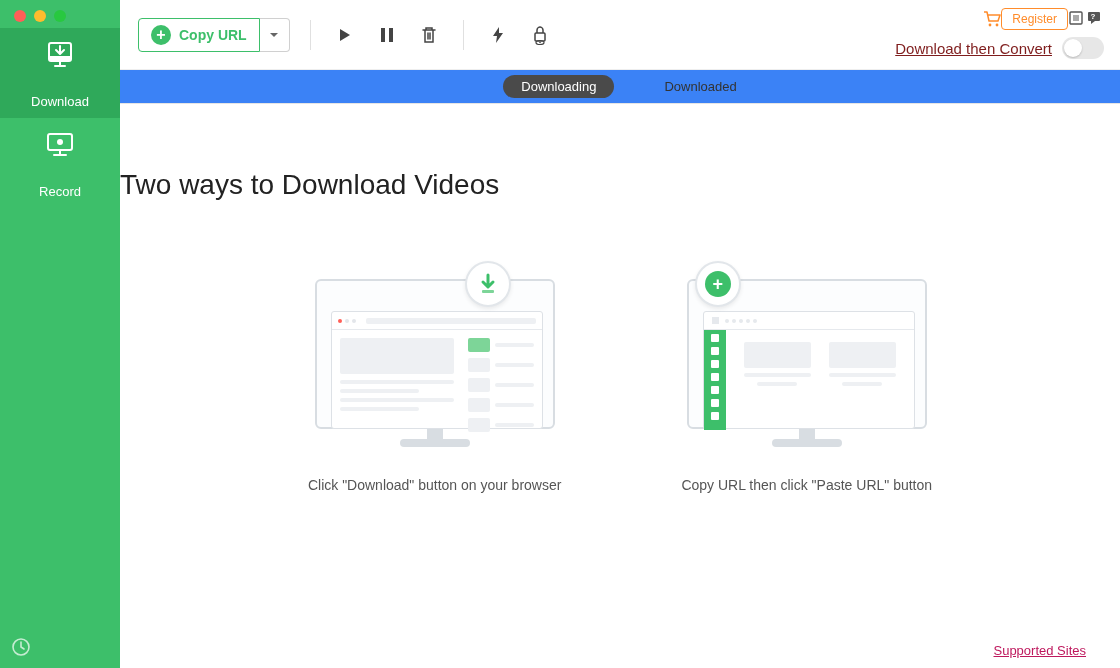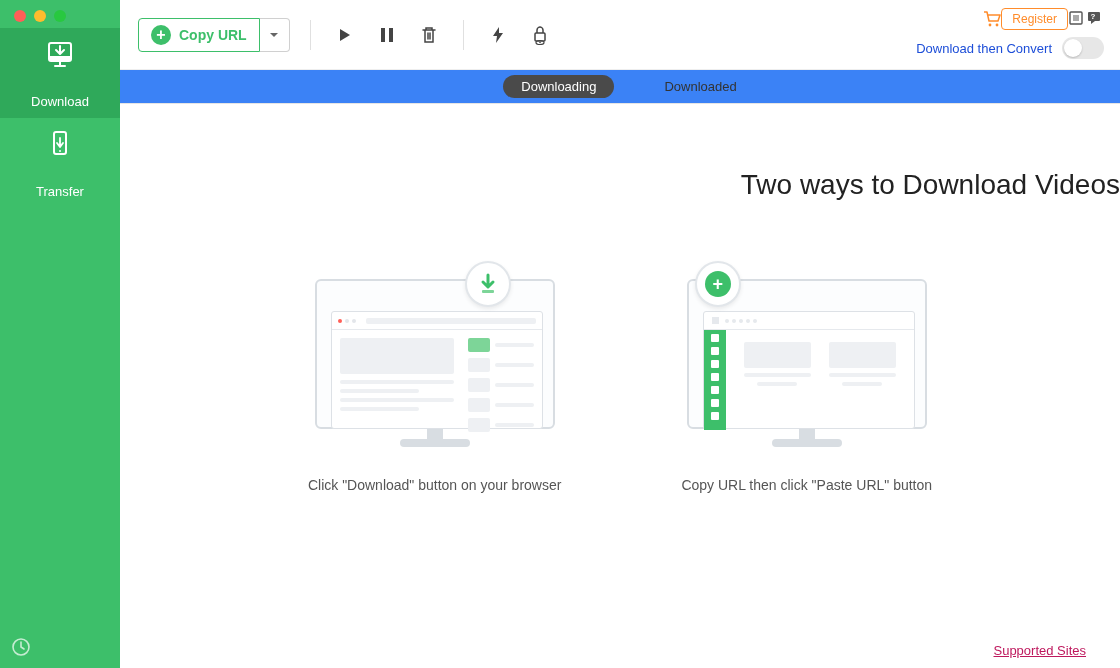--- a/index.html
+++ b/index.html
@@ -28,31 +28,31 @@
 .paste-dd { width: 30px; height: 34px; border: 1px solid #d0d0d0; border-left: none; border-radius: 0 4px 4px 0; background: #fff; cursor: pointer; display: flex; align-items: center; justify-content: center; color: #666; }
 .tbsep { width: 1px; height: 30px; background: #e0e0e0; margin: 0 6px; }
 .tbbtn { width: 28px; height: 28px; display: flex; align-items: center; justify-content: center; cursor: pointer; color: #555; }
 
 .topright { position: absolute; right: 16px; top: 8px; display: flex; align-items: center; color: #ff8c2b; }
 .reg-btn { border: 1px solid #ff8c2b; color: #ff8c2b; background: #fff; height: 22px; padding: 0 10px; border-radius: 4px; cursor: pointer; font-size: 12px; }
 .topright .ico { width: 18px; height: 18px; cursor: pointer; color: #555; }
 .topright .ico.cart { color: #ff8c2b; }
 
 .dtc-row { position: absolute; right: 16px; bottom: 10px; display: flex; align-items: center; gap: 10px; }
-.dtc-label { font-size: 13px; color: #1d4ed8; }
+.dtc-label { font-size: 15px; color: #7f1d1d; text-decoration: underline; }
 .toggle { width: 42px; height: 22px; background: #e7e7e7; border-radius: 22px; position: relative; cursor: pointer; }
 .toggle .knob { position: absolute; left: 2px; top: 2px; width: 18px; height: 18px; background: #fff; border-radius: 50%; box-shadow: 0 1px 2px rgba(0,0,0,.2); }
 
 .tabsbar { height: 34px; background: #3b82f6; border-bottom: 1px solid #e5e5e5; display: flex; align-items: center; justify-content: center; gap: 50px; }
 .tab { font-size: 13px; color: #333; cursor: pointer; }
 .tab.active { background: #4a4a4a; color: #fff; border-radius: 14px; padding: 4px 18px; }
 .tab.inactive { }
 
 .content { flex: 1; position: relative; background: #fff; }
-.heading { text-align: right; font-size: 28px; font-weight: 400; color: #222; margin-top: 65px; }
+.heading { text-align: left; font-size: 28px; font-weight: 400; color: #222; margin-top: 65px; }
 
 .cards { display: flex; justify-content: center; gap: 120px; margin-top: 60px; }
 .card { display: flex; flex-direction: column; align-items: center; }
 .monitor-wrap { position: relative; width: 240px; height: 190px; }
 .monitor-body { position: absolute; left: 0; top: 18px; width: 240px; height: 150px; border: 2px solid #d8dde2; border-radius: 6px; background: #fcfdfe; }
 .stand-neck { position: absolute; left: 112px; top: 168px; width: 16px; height: 10px; background: #d8dde2; }
 .stand-base { position: absolute; left: 85px; top: 178px; width: 70px; height: 8px; border-radius: 4px; background: #d8dde2; }
 .caption { font-size: 14px; color: #555; margin-top: 26px; text-align: center; }
 
 .browser-window { position: absolute; left: 14px; top: 30px; width: 212px; height: 118px; border: 1.5px solid #dde1e6; border-radius: 3px; background: #fff; }
@@ -112,32 +112,33 @@
             <rect x="4" y="4" width="22" height="18" rx="2" fill="none" stroke="#fff" stroke-width="2"></rect>
             <rect x="4" y="17" width="22" height="5" fill="#fff"></rect>
             <path d="M15 7 L15 14 M11 11 L15 15 L19 11" stroke="#fff" stroke-width="2" fill="none" stroke-linecap="round" stroke-linejoin="round"></path>
             <path d="M15 22 L15 26" stroke="#fff" stroke-width="2"></path>
             <path d="M10 27 L20 27" stroke="#fff" stroke-width="2" stroke-linecap="round"></path>
           </svg>
       </div>
       <span>Download</span>
     </div>
 
-
-
     <div class="navitem">
       <div class="icon-wrap">
         <svg width="30" height="30" viewBox="0 0 30 30">
-            <rect x="9" y="3" width="12" height="22" rx="2" fill="none" stroke="#fff" stroke-width="2"></rect>
-            <path d="M15 9 L15 17 M12 14 L15 18 L18 14" stroke="#fff" stroke-width="1.8" fill="none" stroke-linecap="round" stroke-linejoin="round"></path>
-            <circle cx="15" cy="22" r="1" fill="#fff"></circle>
-          </svg>
-      </div>
-      <span>Transfer</span>
-    </div>
+            <rect x="3" y="5" width="24" height="16" rx="2" fill="none" stroke="#fff" stroke-width="2"></rect>
+            <circle cx="15" cy="13" r="3" fill="#fff"></circle>
+            <path d="M15 21 L15 25" stroke="#fff" stroke-width="2"></path>
+            <path d="M9 26 L21 26" stroke="#fff" stroke-width="2" stroke-linecap="round"></path>
+          </svg>
+      </div>
+      <span>Record</span>
+    </div>
+
+
 
 
     <div class="history-btn">
       <svg width="22" height="22" viewBox="0 0 22 22">
           <circle cx="11" cy="11" r="8" fill="none" stroke="#fff" stroke-width="1.6"></circle>
           <path d="M11 6 L11 11 L14 13" stroke="#fff" stroke-width="1.6" fill="none" stroke-linecap="round"></path>
         </svg>
     </div>
   </div>
 

